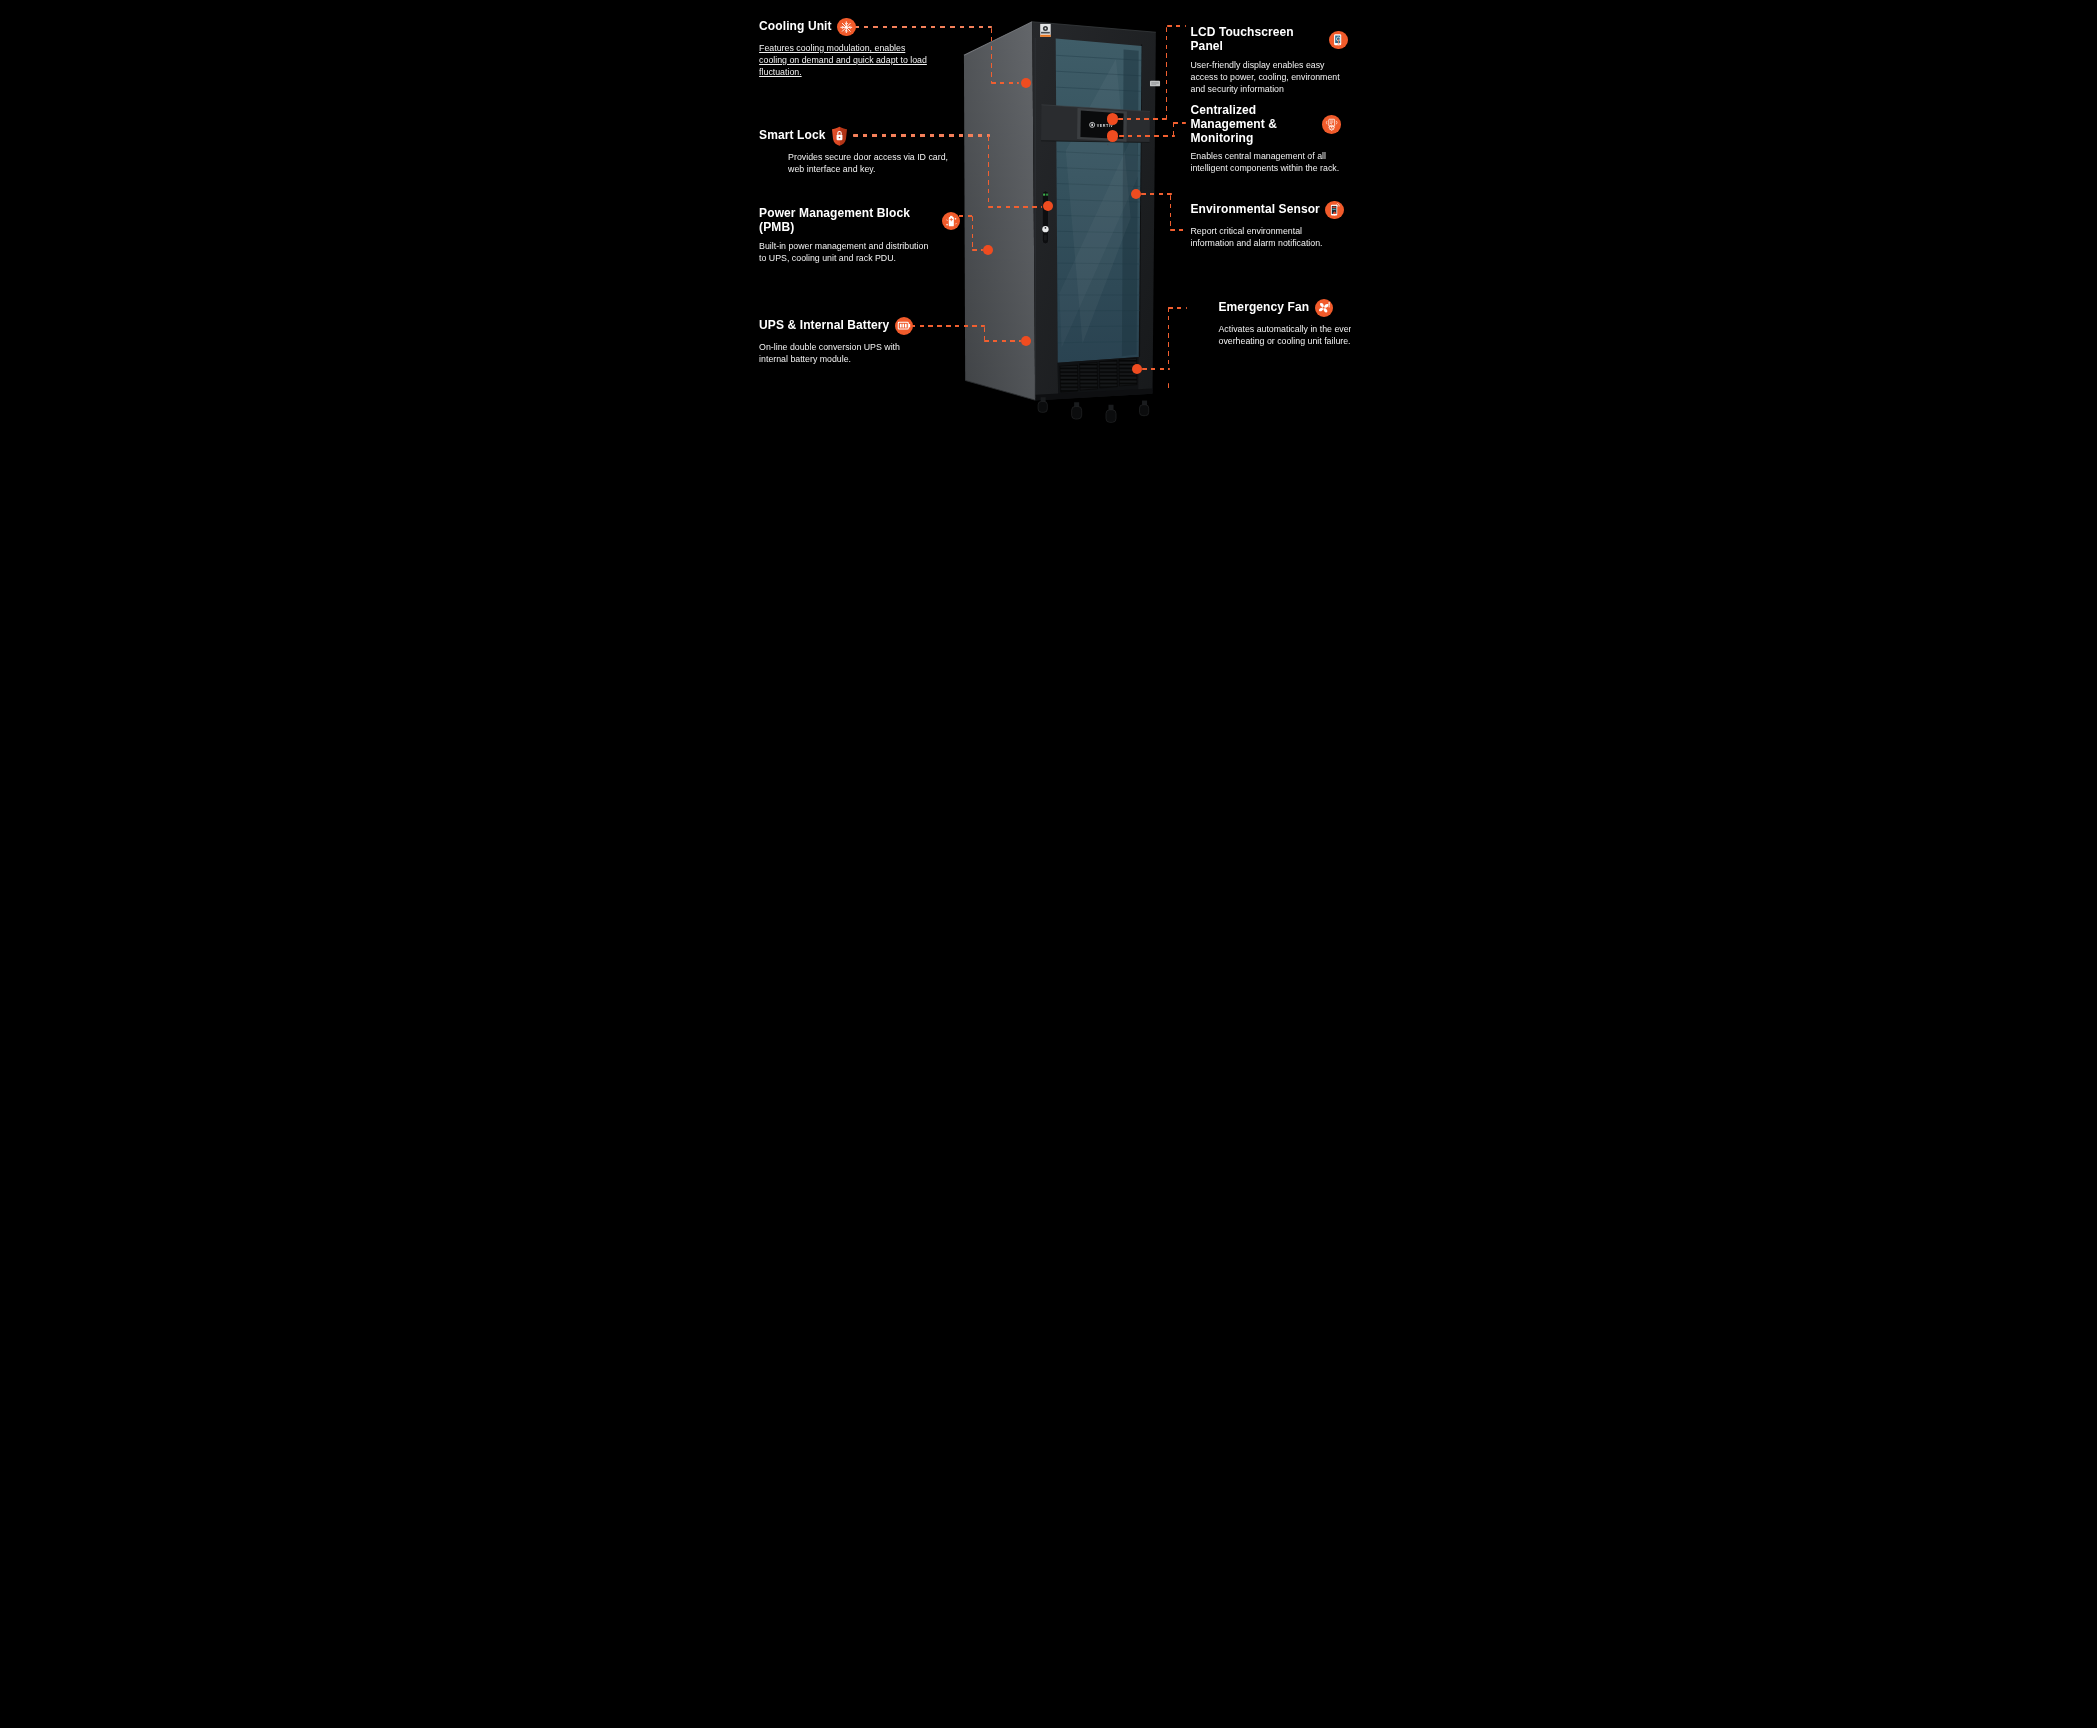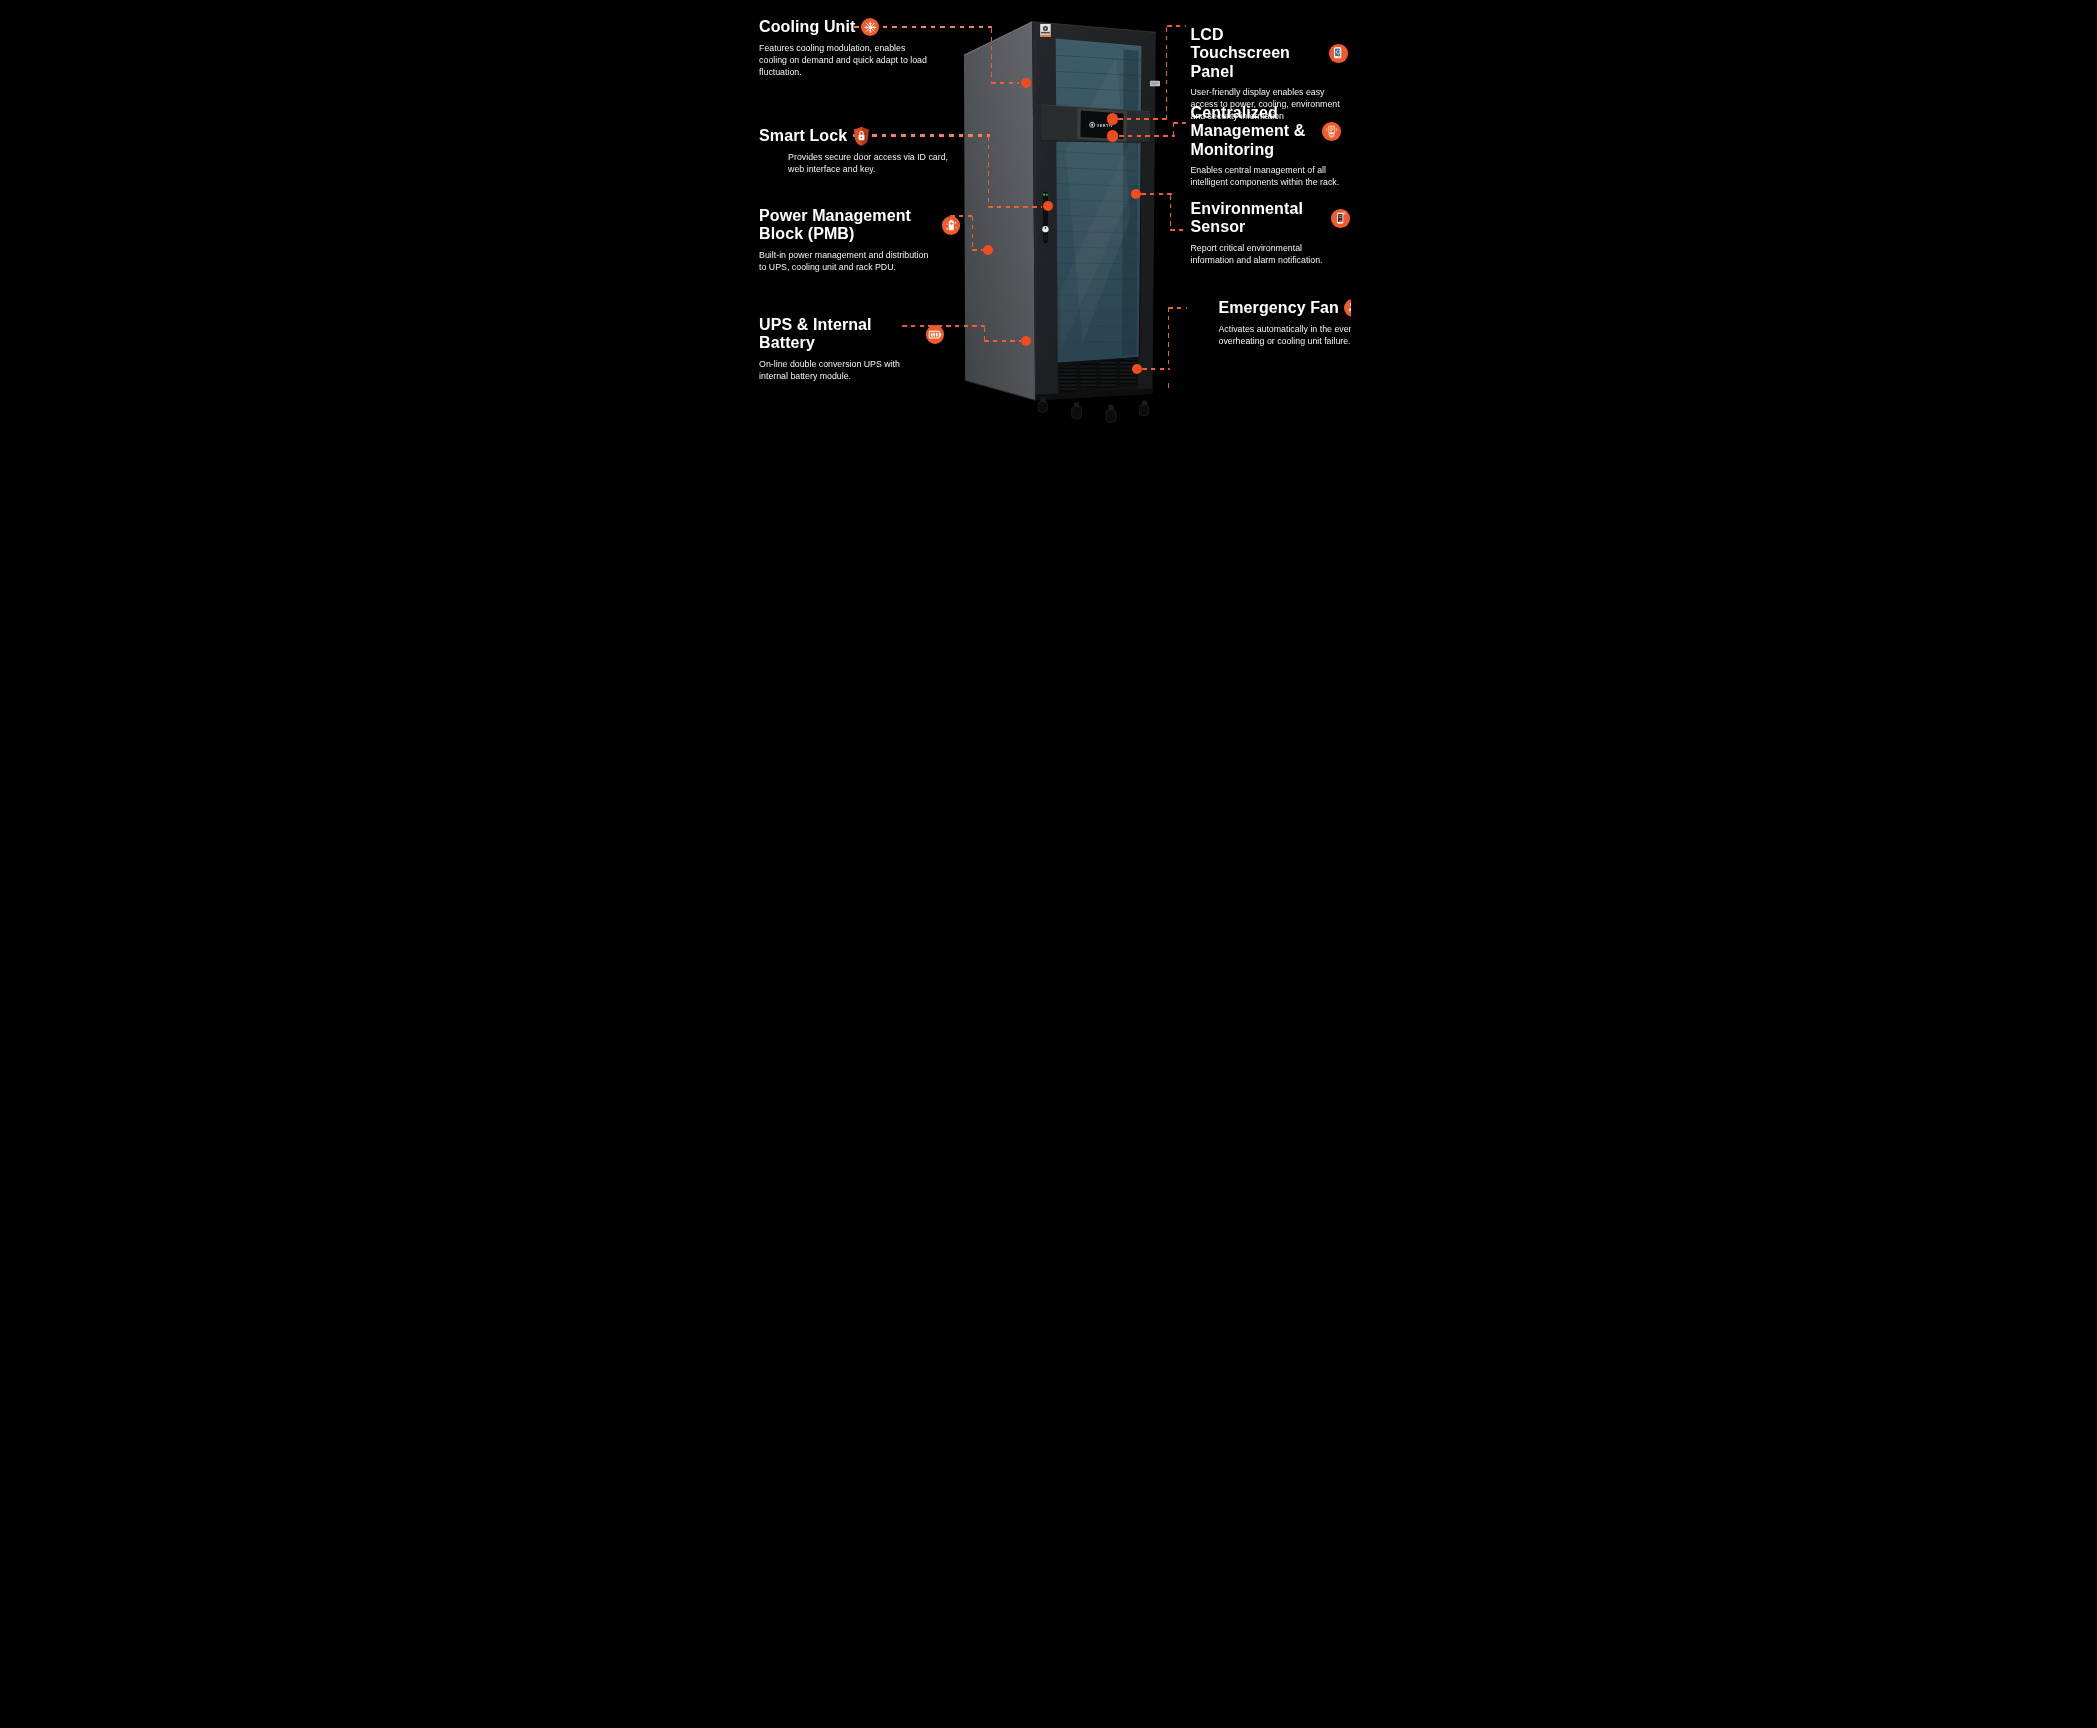--- a/index.html
+++ b/index.html
@@ -1,26 +1,26 @@
 <!DOCTYPE html>
 <html style="font-size:6.7px"><head>
 <meta charset="utf-8">
 <style>
   html,body{margin:0;padding:0;background:#000;}
   body{font-family:"Liberation Sans","DejaVu Sans",sans-serif;}
   #stage{position:relative;width:604px;height:432px;margin:0 auto;background:#000;overflow:hidden;}
   
   .callout{position:absolute;color:#fff;}
   .callout-header{display:flex;align-items:center;gap:5.5px;min-height:20px;}
-  .callout h2{margin:0;font-size:16px;font-weight:bold;line-height:1.15;letter-spacing:0.1px;}
+  .callout h2{margin:0;font-size:12px;font-weight:bold;line-height:1.15;letter-spacing:0.1px;}
   .callout p{margin:5px 0 0 0;font-size:8.8px;line-height:12px;font-weight:400;color:#f2f2f2;}
   .icon-badge{flex:0 0 auto;width:18.5px;height:18.5px;border-radius:50%;background:#f15b2b;display:flex;align-items:center;justify-content:center;}
   .icon-plain{flex:0 0 auto;width:17px;height:20px;display:flex;align-items:center;justify-content:center;}
   #co-cooling{left:12.6px;top:17px;width:180px;}
-  #co-cooling p{width:171px;}
+  #co-cooling p{width:171px;text-decoration:underline;}
   #co-smartlock{left:12.6px;top:126px;width:176px;}
   #co-smartlock p{width:168px;margin-left:29px;}
   #co-pmb{left:12.6px;top:207px;width:201px;}
   #co-pmb p{width:176px;}
   #co-ups{left:12.6px;top:316px;width:185px;}
   #co-ups p{width:172px;}
   #co-lcd{left:444px;top:26px;width:157px;}
   #co-lcd p{width:154px;}
   #co-central{left:444px;top:104px;width:157px;}
   #co-central h2{width:126px;}

